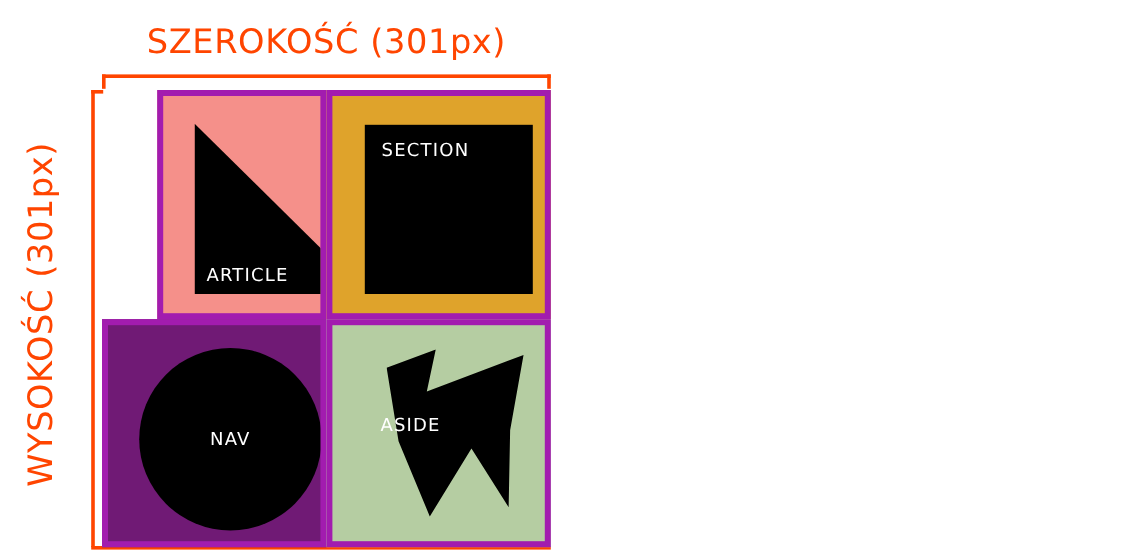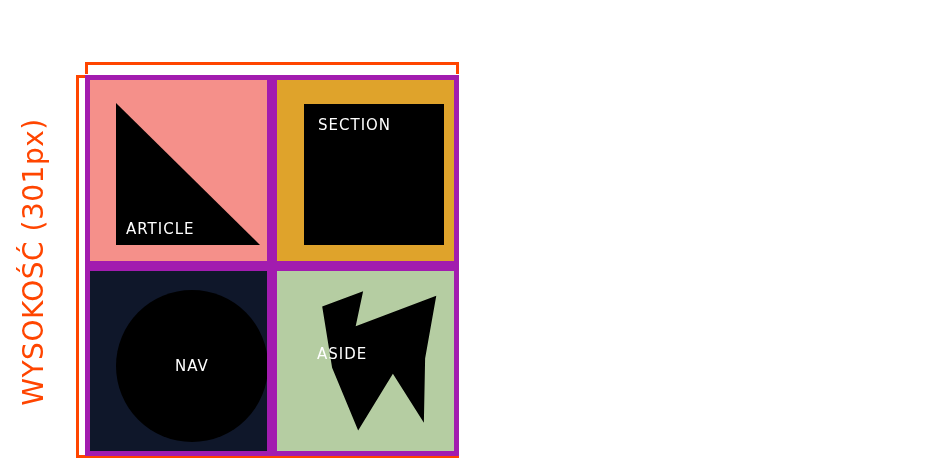--- a/index.html
+++ b/index.html
@@ -71,42 +71,43 @@
     clip-path:polygon(5% 15%, 38% 5%, 32% 28%, 97% 8%, 88% 49%,
                       87% 91%, 62% 59%, 34% 96%, 13% 55%);
   }
   .aside-label { left:40px; top:74px; }
 </style>
 </head>
 <body>
 
 <div class="stage">
 
+  <div class="width-label" style="color: rgb(255, 69, 0);">SZEROKOŚĆ (301px)</div>
 
   <div class="height-label" style="color: rgb(255, 69, 0);">WYSOKOŚĆ (301px)</div>
 
   <div class="bracket-top" style="border-color: rgb(255, 69, 0);"></div>
 
   <div class="bracket-left" style="border-color: rgb(255, 69, 0);"></div>
 
   <div class="bottom-line" style="background-color: rgb(255, 69, 0);"></div>
 
   <div class="grid">
 
-    <div class="cell" style="background-color: rgb(245, 144, 138);">
+    <div class="cell" style="background-color: rgb(245, 144, 138); margin-left: 46px;">
       <div class="tri" style="background-color: rgb(0, 0, 0);"></div>
       <div class="cell-label article-label">ARTICLE</div>
     </div>
 
     <div class="cell" style="background-color: rgb(223, 163, 43);">
       <div class="sq" style="background-color: rgb(0, 0, 0);"></div>
       <div class="cell-label section-label">SECTION</div>
     </div>
 
-    <div class="cell" style="background-color: #0f172a;">
+    <div class="cell" style="background-color: #701a75;">
       <div class="circ" style="background-color: rgb(0, 0, 0);"></div>
       <div class="cell-label nav-label">NAV</div>
     </div>
 
     <div class="cell" style="background-color: rgb(181, 205, 162);">
       <div class="jag" style="background-color: rgb(0, 0, 0);"></div>
       <div class="cell-label aside-label">ASIDE</div>
     </div>
 
   </div>

